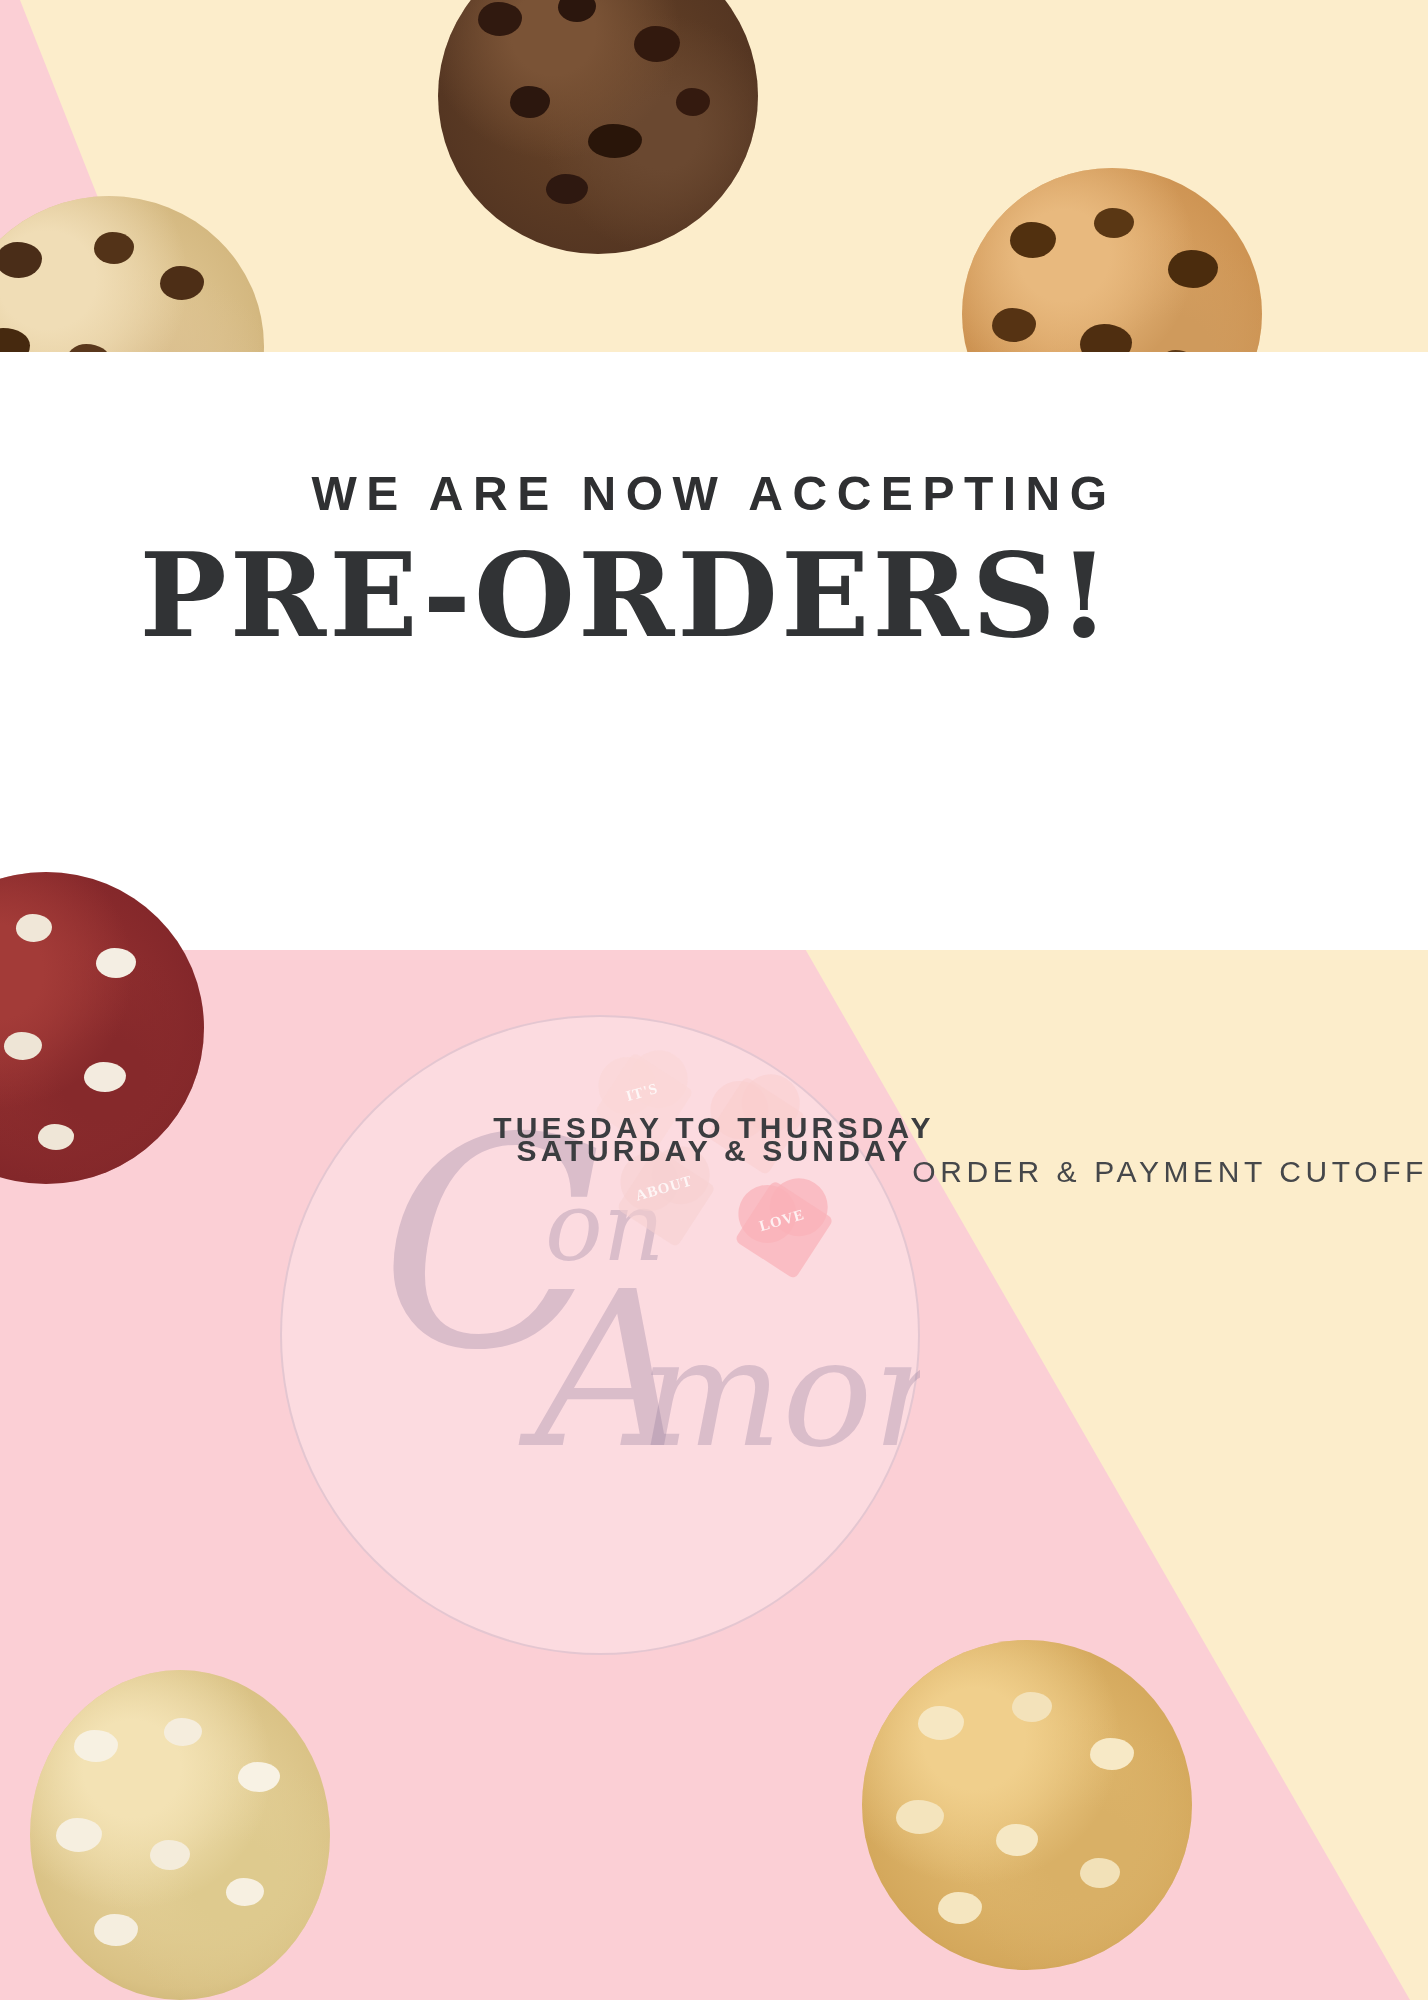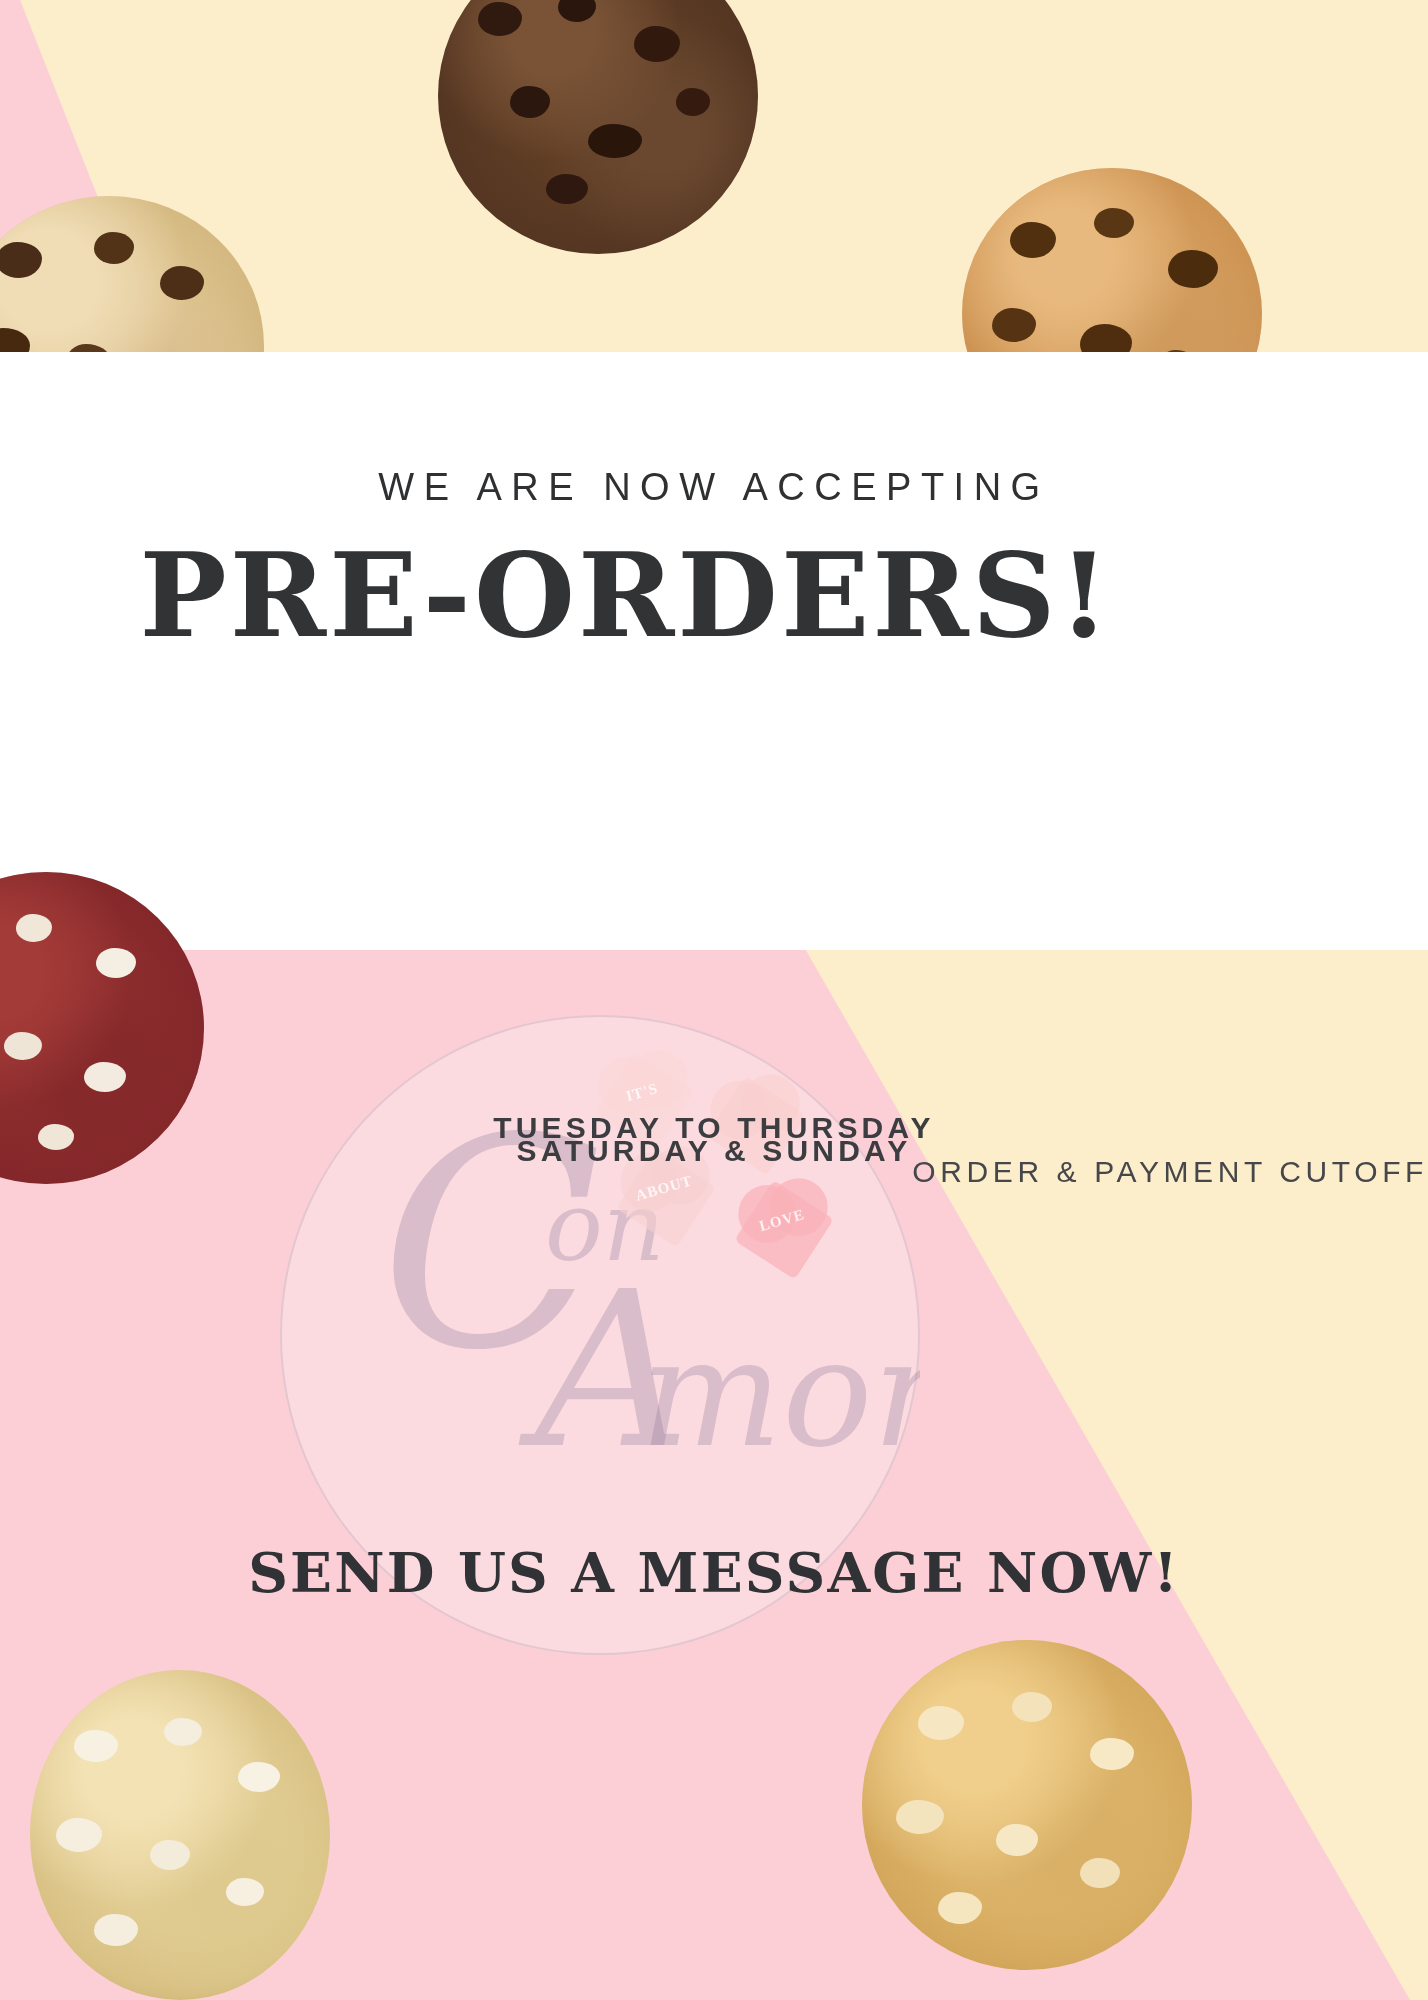--- a/index.html
+++ b/index.html
@@ -112,22 +112,22 @@
     position: absolute;
     border-radius: 46% 54% 50% 50% / 52% 46% 54% 48%;
   }
 
   
   .kicker {
     position: absolute;
     left: 0; width: 1428px;
     top: 466px;
     text-align: center;
-    font-size: 38px;
-    font-weight: normal;
+    font-size: 48px;
+    font-weight: bold;
     letter-spacing: 9.5px;
     color: #2f3032;
   }
   .headline {
     position: absolute;
     left: 0; width: 1252px;
     top: 527px;
     text-align: center;
     font-family: "DejaVu Serif", serif;
     font-size: 116px;
@@ -303,21 +303,20 @@
 
     <div class="chip" style="left:150px; top:252px; width:36px; height:26px; background:#efe6d7;"></div>
   </div>
 
 
   <div class="sched-line bold l1">TUESDAY TO THURSDAY</div>
   <div class="sched-line light l2">ORDER &amp; PAYMENT CUTOFF</div>
   <div class="sched-line bold l3">SATURDAY &amp; SUNDAY</div>
 
 
-  <div class="cta cta2">SEND US A MESSAGE NOW!</div>
 
   <div class="cookie" style="left:30px; top:1670px; width:300px; height:330px;">
     <div class="dough" style="background:
            radial-gradient(circle at 34% 30%, #f3e2b4 0 16%, rgba(0,0,0,0) 46%),
            radial-gradient(circle at 68% 64%, #deca8e 0 14%, rgba(0,0,0,0) 44%),
            radial-gradient(circle at 50% 48%, #eddba8 0%, #d9c184 70%, #bda25f 100%);"></div>
     <div class="chip" style="left:44px;  top:60px;  width:44px; height:32px; background:#f7f1e2;"></div>
     <div class="chip" style="left:134px; top:48px;  width:38px; height:28px; background:#f5eddd;"></div>
     <div class="chip" style="left:208px; top:92px;  width:42px; height:30px; background:#f8f2e4;"></div>
     <div class="chip" style="left:26px;  top:148px; width:46px; height:34px; background:#f6efe0;"></div>

